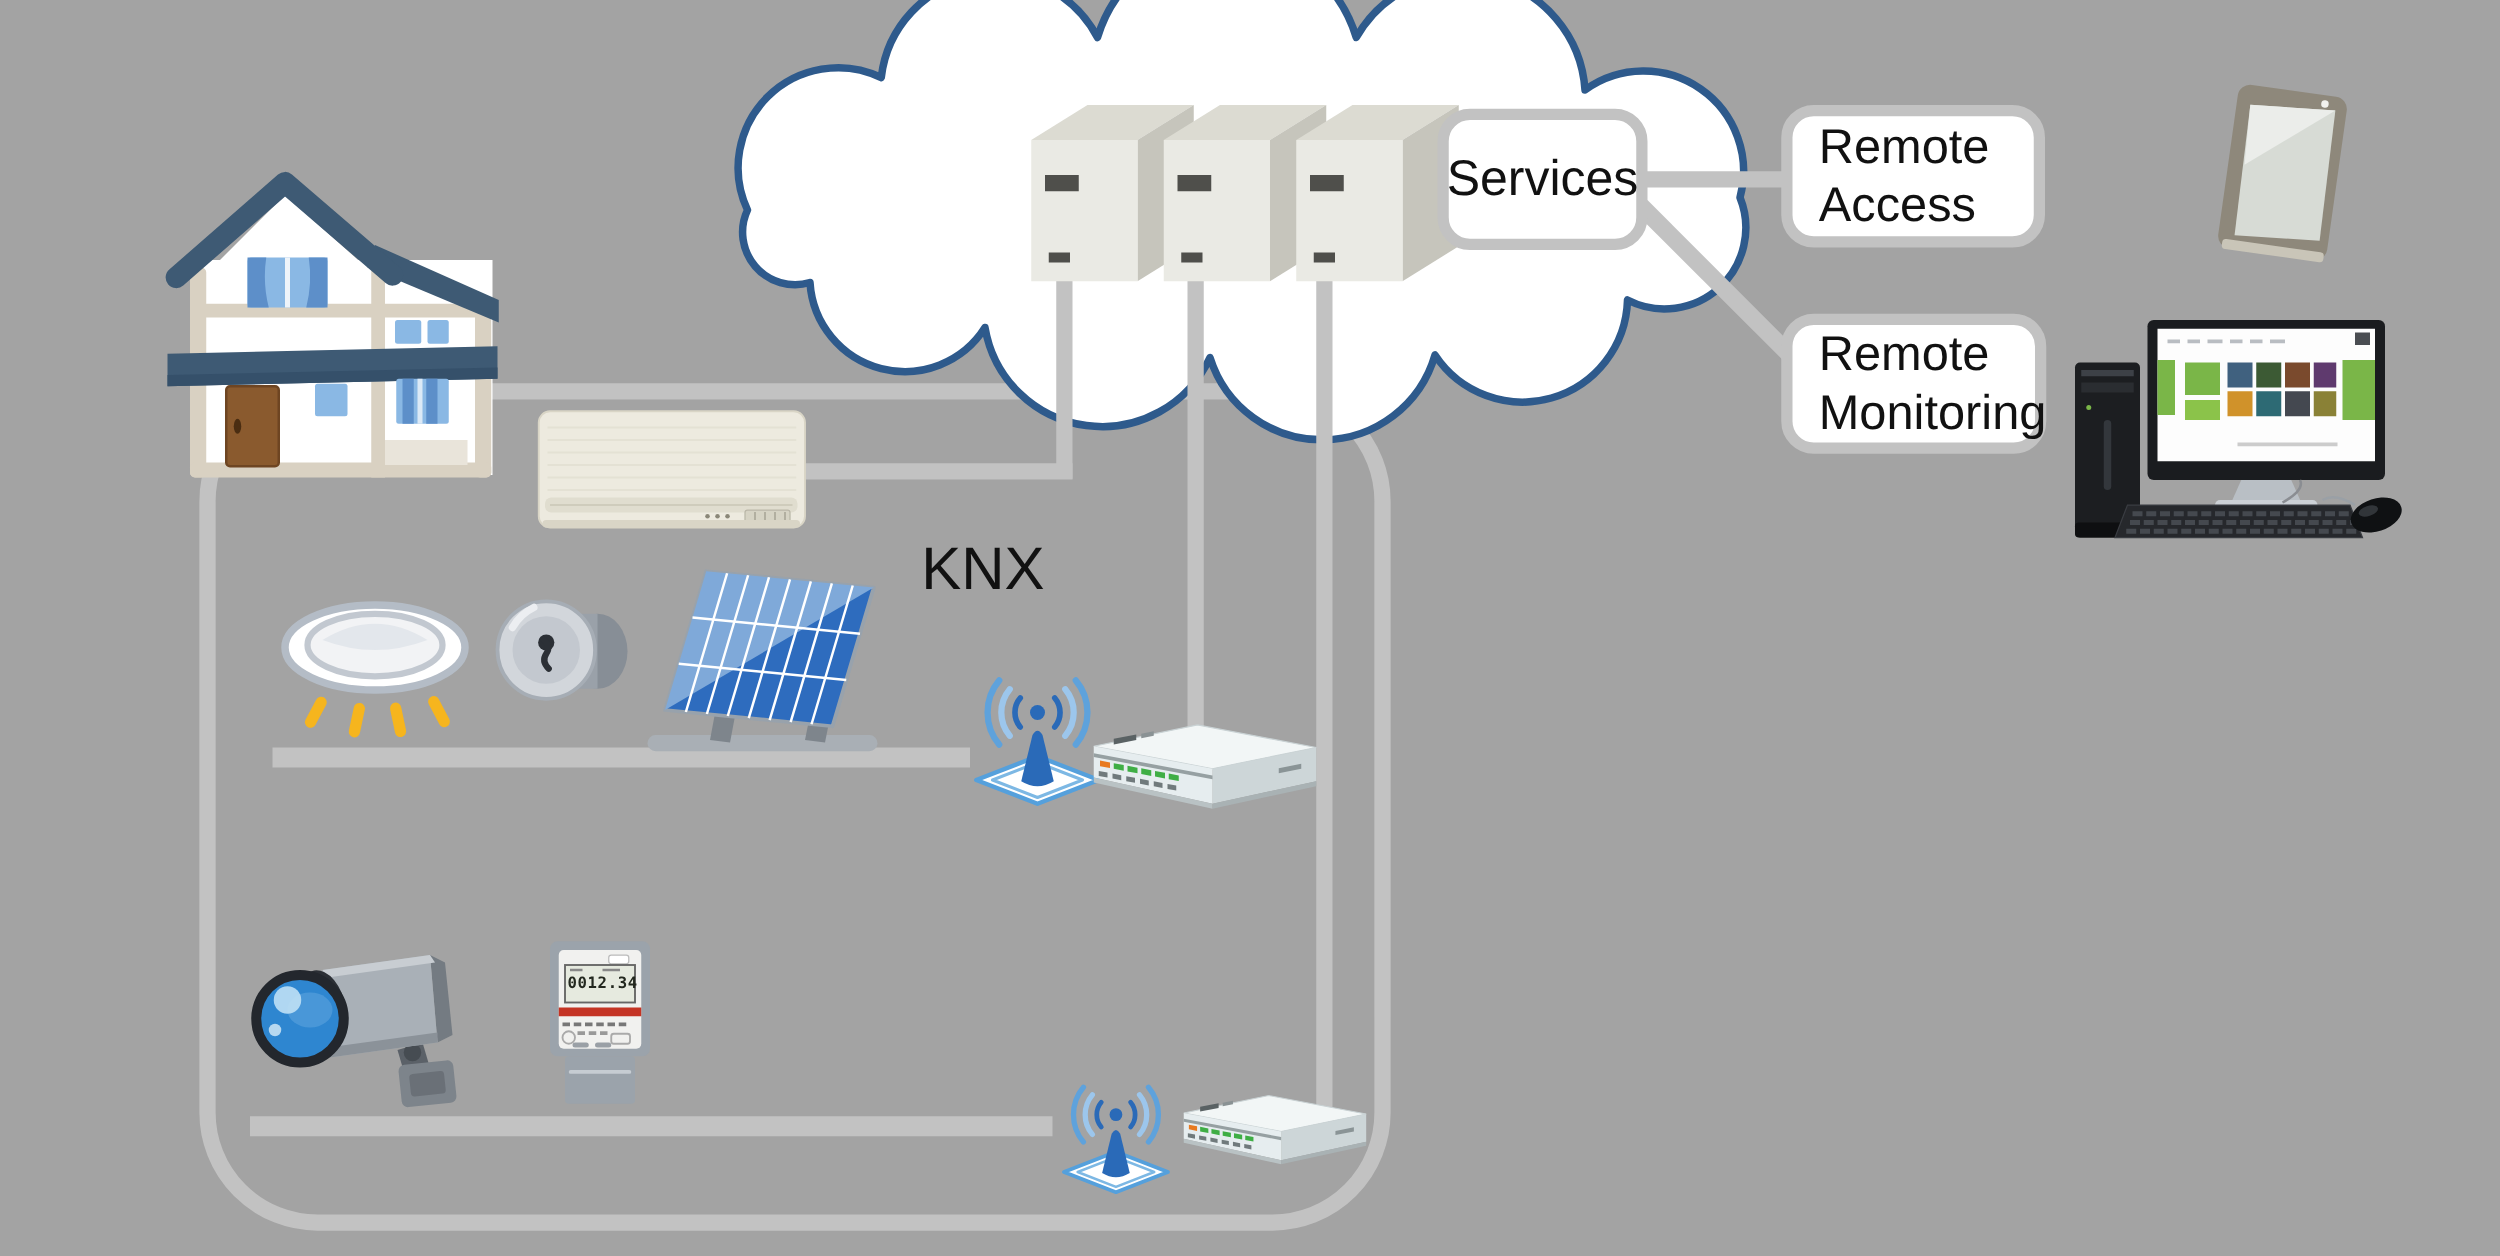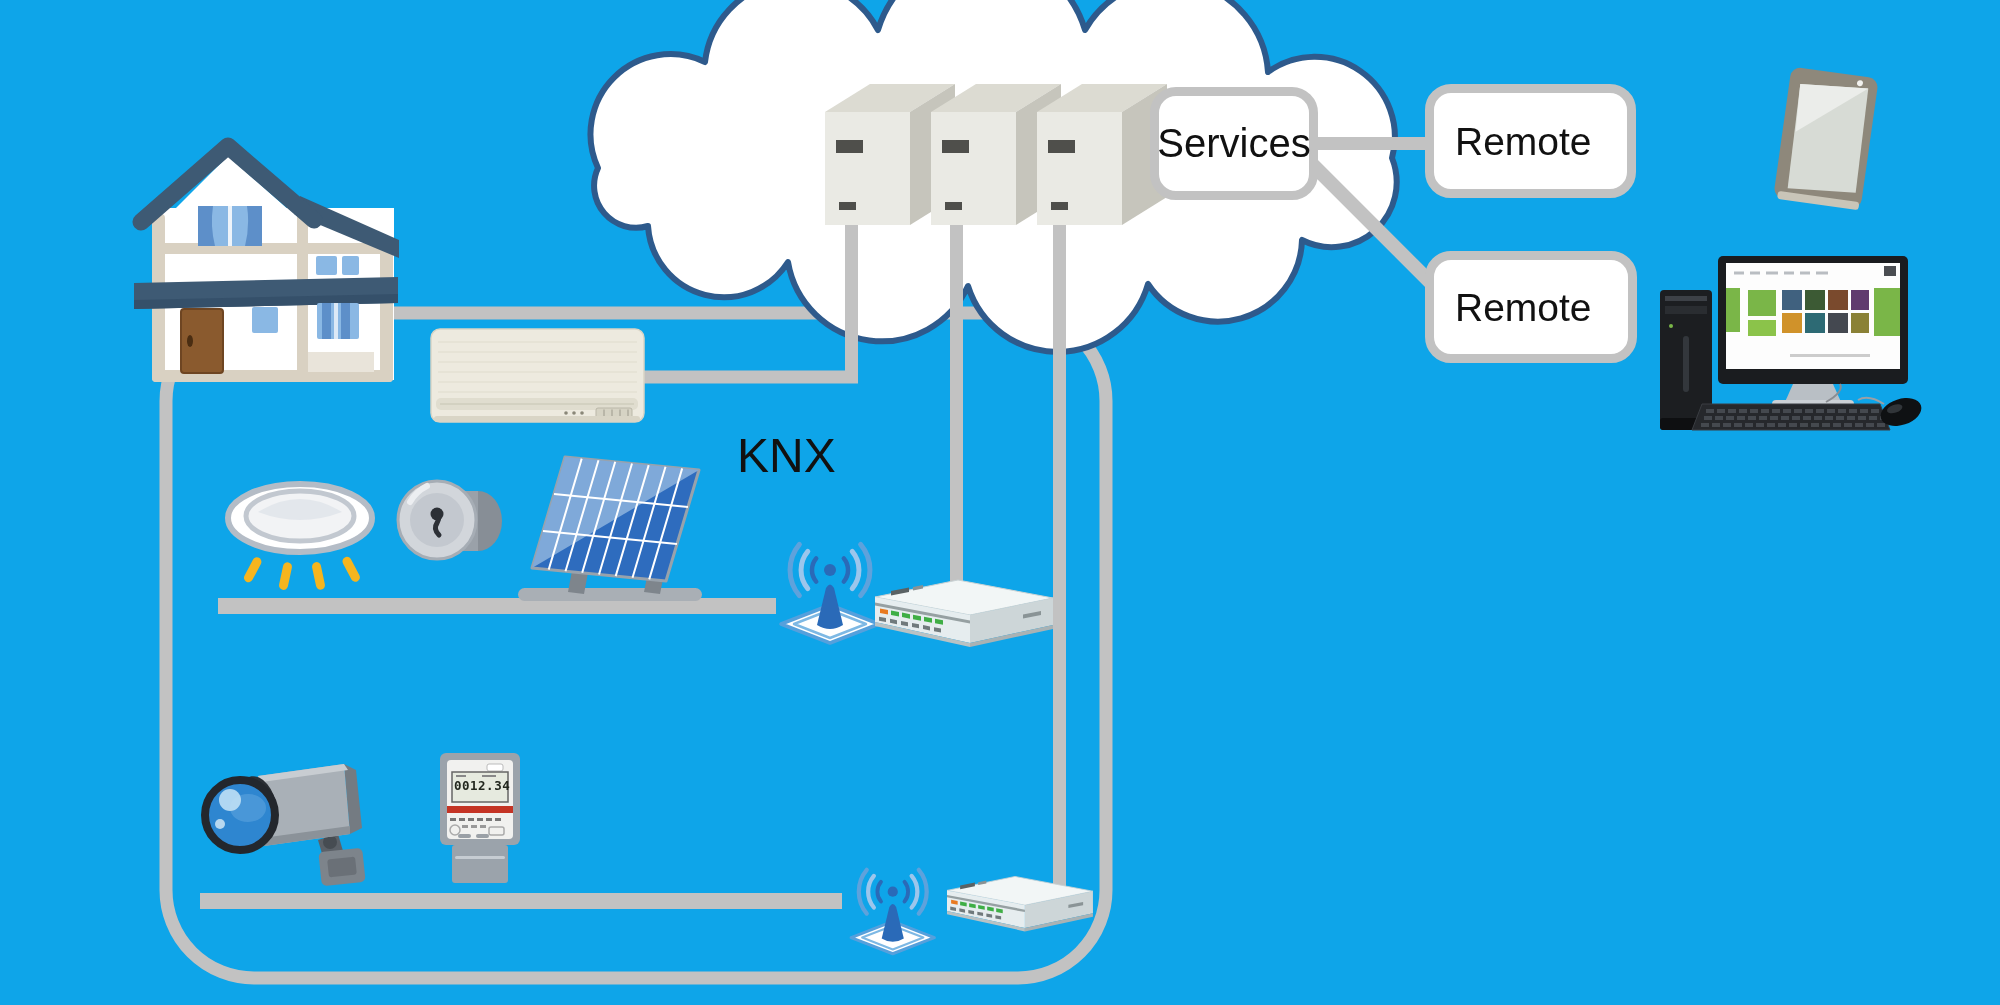--- a/index.html
+++ b/index.html
@@ -1,16 +1,16 @@
 <!DOCTYPE html>
 <html><head>
 <meta charset="utf-8">
 <style>
   html,body{margin:0;padding:0;background:#fff;}
-  .canvas{position:relative;width:2000px;height:1005px;background:#0ea5e9;overflow:hidden;
+  .canvas{position:relative;width:2000px;height:1005px;background:#a3a3a3;overflow:hidden;
           font-family:"Liberation Sans",sans-serif;}
   .canvas svg.layer{position:absolute;left:0;top:0;z-index:1;}
   .box{position:absolute;z-index:2;background:#fff;border:9px solid #c2c2c2;border-radius:26px;
        color:#111;box-sizing:border-box;display:flex;flex-direction:column;justify-content:center;}
   #services-box{left:1150px;top:87px;width:168px;height:113px;align-items:center;font-size:40px;}
   #remote-access-box{left:1425px;top:84px;width:211px;height:114px;padding-left:21px;font-size:39px;line-height:47px;}
   #remote-monitoring-box{left:1425px;top:251px;width:212px;height:112px;padding-left:21px;font-size:39px;line-height:47px;}
   .proto-label{position:absolute;z-index:2;color:#111;}
   #knx-label{left:737px;top:432px;font-size:48px;line-height:48px;}
   #zigbee-label{left:807px;top:696px;font-size:43px;line-height:46px;}
@@ -264,23 +264,25 @@
     </g>
     <path d="M1884,404 Q1868,394 1858,400" stroke="#9aa0a6" stroke-width="2" fill="none"></path>
   </g>
 </svg>
 
 <div id="services-box" class="box">
   <span>Services</span>
 </div>
 <div id="remote-access-box" class="box">
   <div>Remote</div>
+  <div>Access</div>
 </div>
 <div id="remote-monitoring-box" class="box">
   <div>Remote</div>
+  <div>Monitoring</div>
 </div>
 
 <div id="knx-label" class="proto-label">
   <div>KNX</div>
 </div>
 
 <div id="meter-display">0012.34</div>
 
 </div>
 

